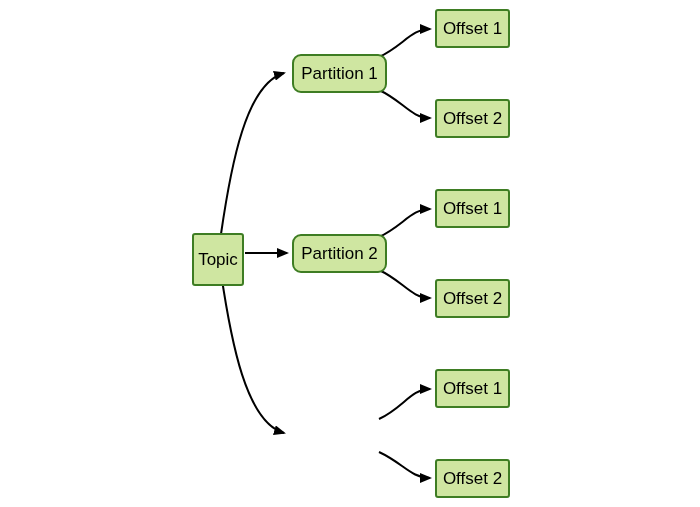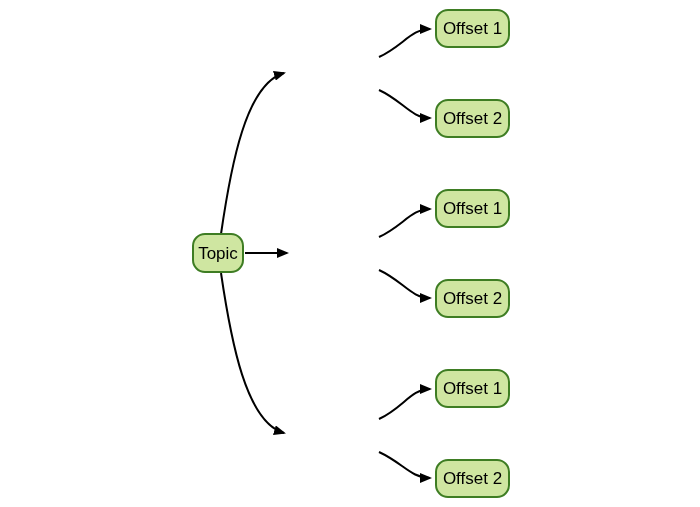--- a/index.html
+++ b/index.html
@@ -27,24 +27,24 @@
     align-items: center;
     justify-content: center;
     background: var(--node-fill, #cfe6a1);
     border: 2px solid var(--node-border, #3e7d23);
     color: var(--text, #000);
     font-size: 17px;
     line-height: 1;
     white-space: nowrap;
   }
   .node.rounded { border-radius: 9px; }
-  .node.square  { border-radius: 13px; }
+  .node.square  { border-radius: 3px; }
 
   
-  .topic       { left: 192px; top: 233px; width: 52px; height: 40px; }
+  .topic       { left: 192px; top: 233px; width: 52px; height: 53px; }
   .partition-1 { left: 292px; top:  54px; width: 95px; height: 39px; }
   .partition-2 { left: 292px; top: 234px; width: 95px; height: 39px; }
   .partition-3 { left: 292px; top: 416px; width: 95px; height: 39px; }
   .offset      { left: 435px; width: 75px; height: 39px; }
   .offset-1a { top:   9px; }
   .offset-2a { top:  99px; }
   .offset-1b { top: 189px; }
   .offset-2b { top: 279px; }
   .offset-1c { top: 369px; }
   .offset-2c { top: 459px; }
@@ -70,20 +70,22 @@
 
     <path class="edge" d="M 379,237 C 403,226 411,209 430,209" marker-end="url(#arrowhead)"></path>
     <path class="edge" d="M 379,270 C 403,281 411,298 430,298" marker-end="url(#arrowhead)"></path>
 
     <path class="edge" d="M 379,419 C 403,408 411,389 430,389" marker-end="url(#arrowhead)"></path>
     <path class="edge" d="M 379,452 C 403,463 411,478 430,478" marker-end="url(#arrowhead)"></path>
   </svg>
 
   <div class="node square topic">Topic</div>
 
+  <div class="node rounded partition-1">Partition 1</div>
+  <div class="node rounded partition-2">Partition 2</div>
 
   <div class="node square offset offset-1a">Offset 1</div>
   <div class="node square offset offset-2a">Offset 2</div>
 
   <div class="node square offset offset-1b">Offset 1</div>
   <div class="node square offset offset-2b">Offset 2</div>
 
   <div class="node square offset offset-1c">Offset 1</div>
   <div class="node square offset offset-2c">Offset 2</div>
 

